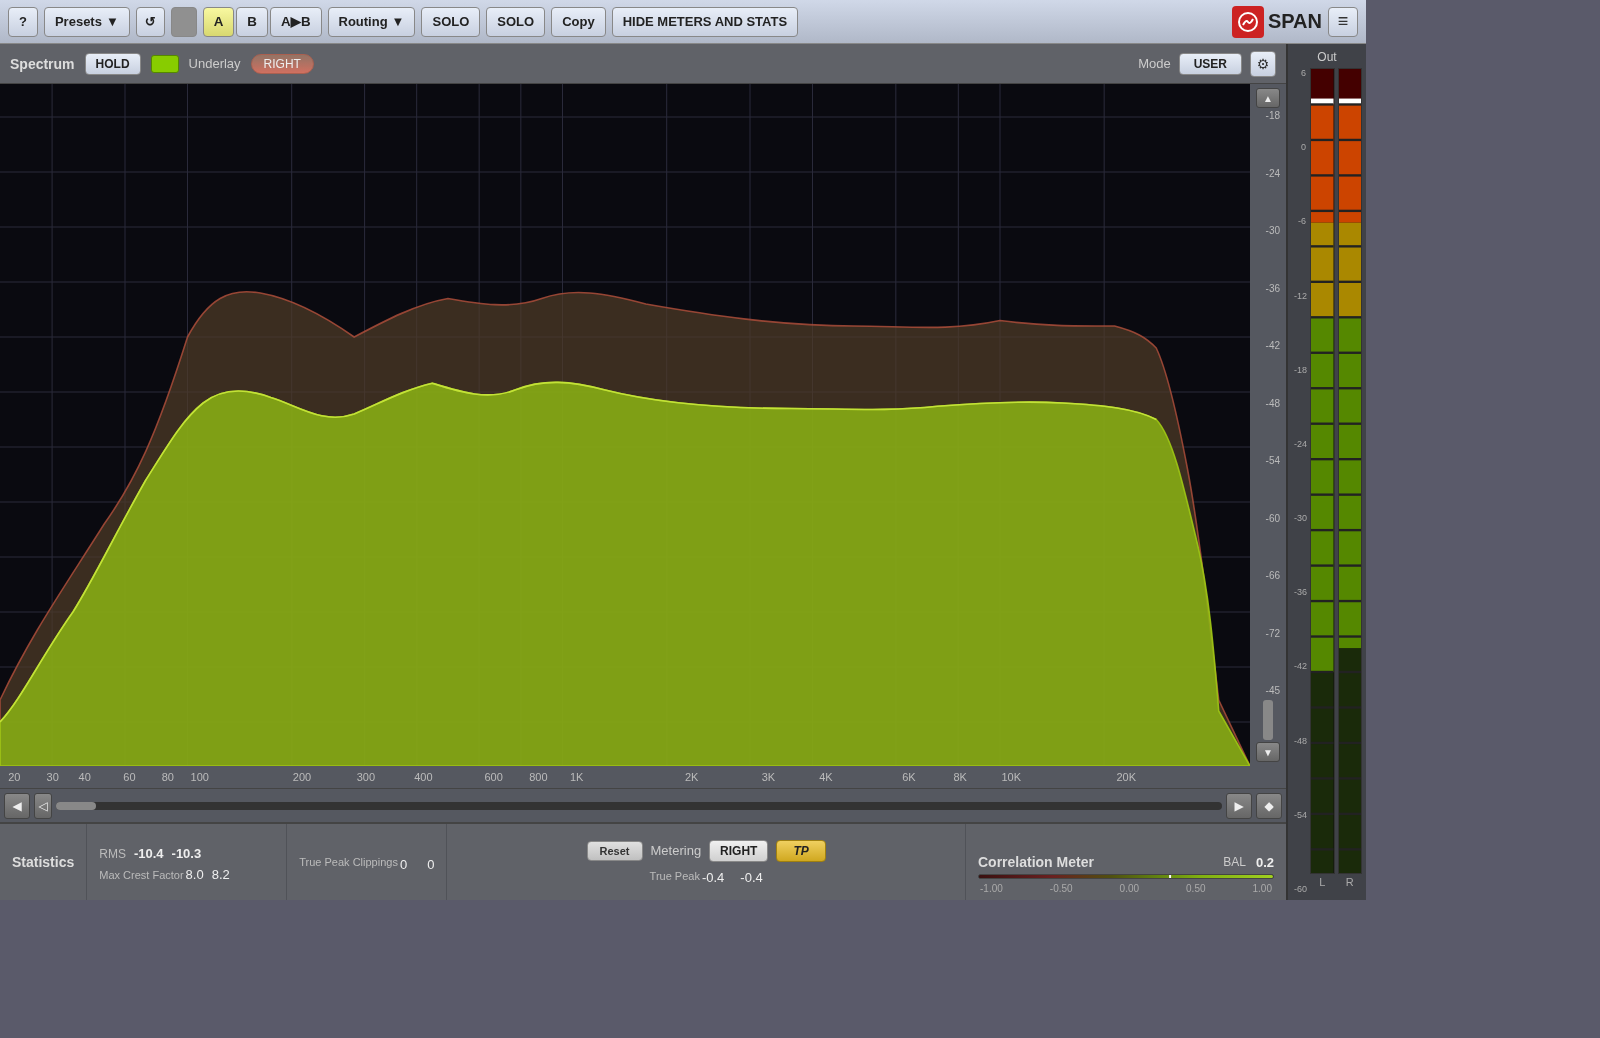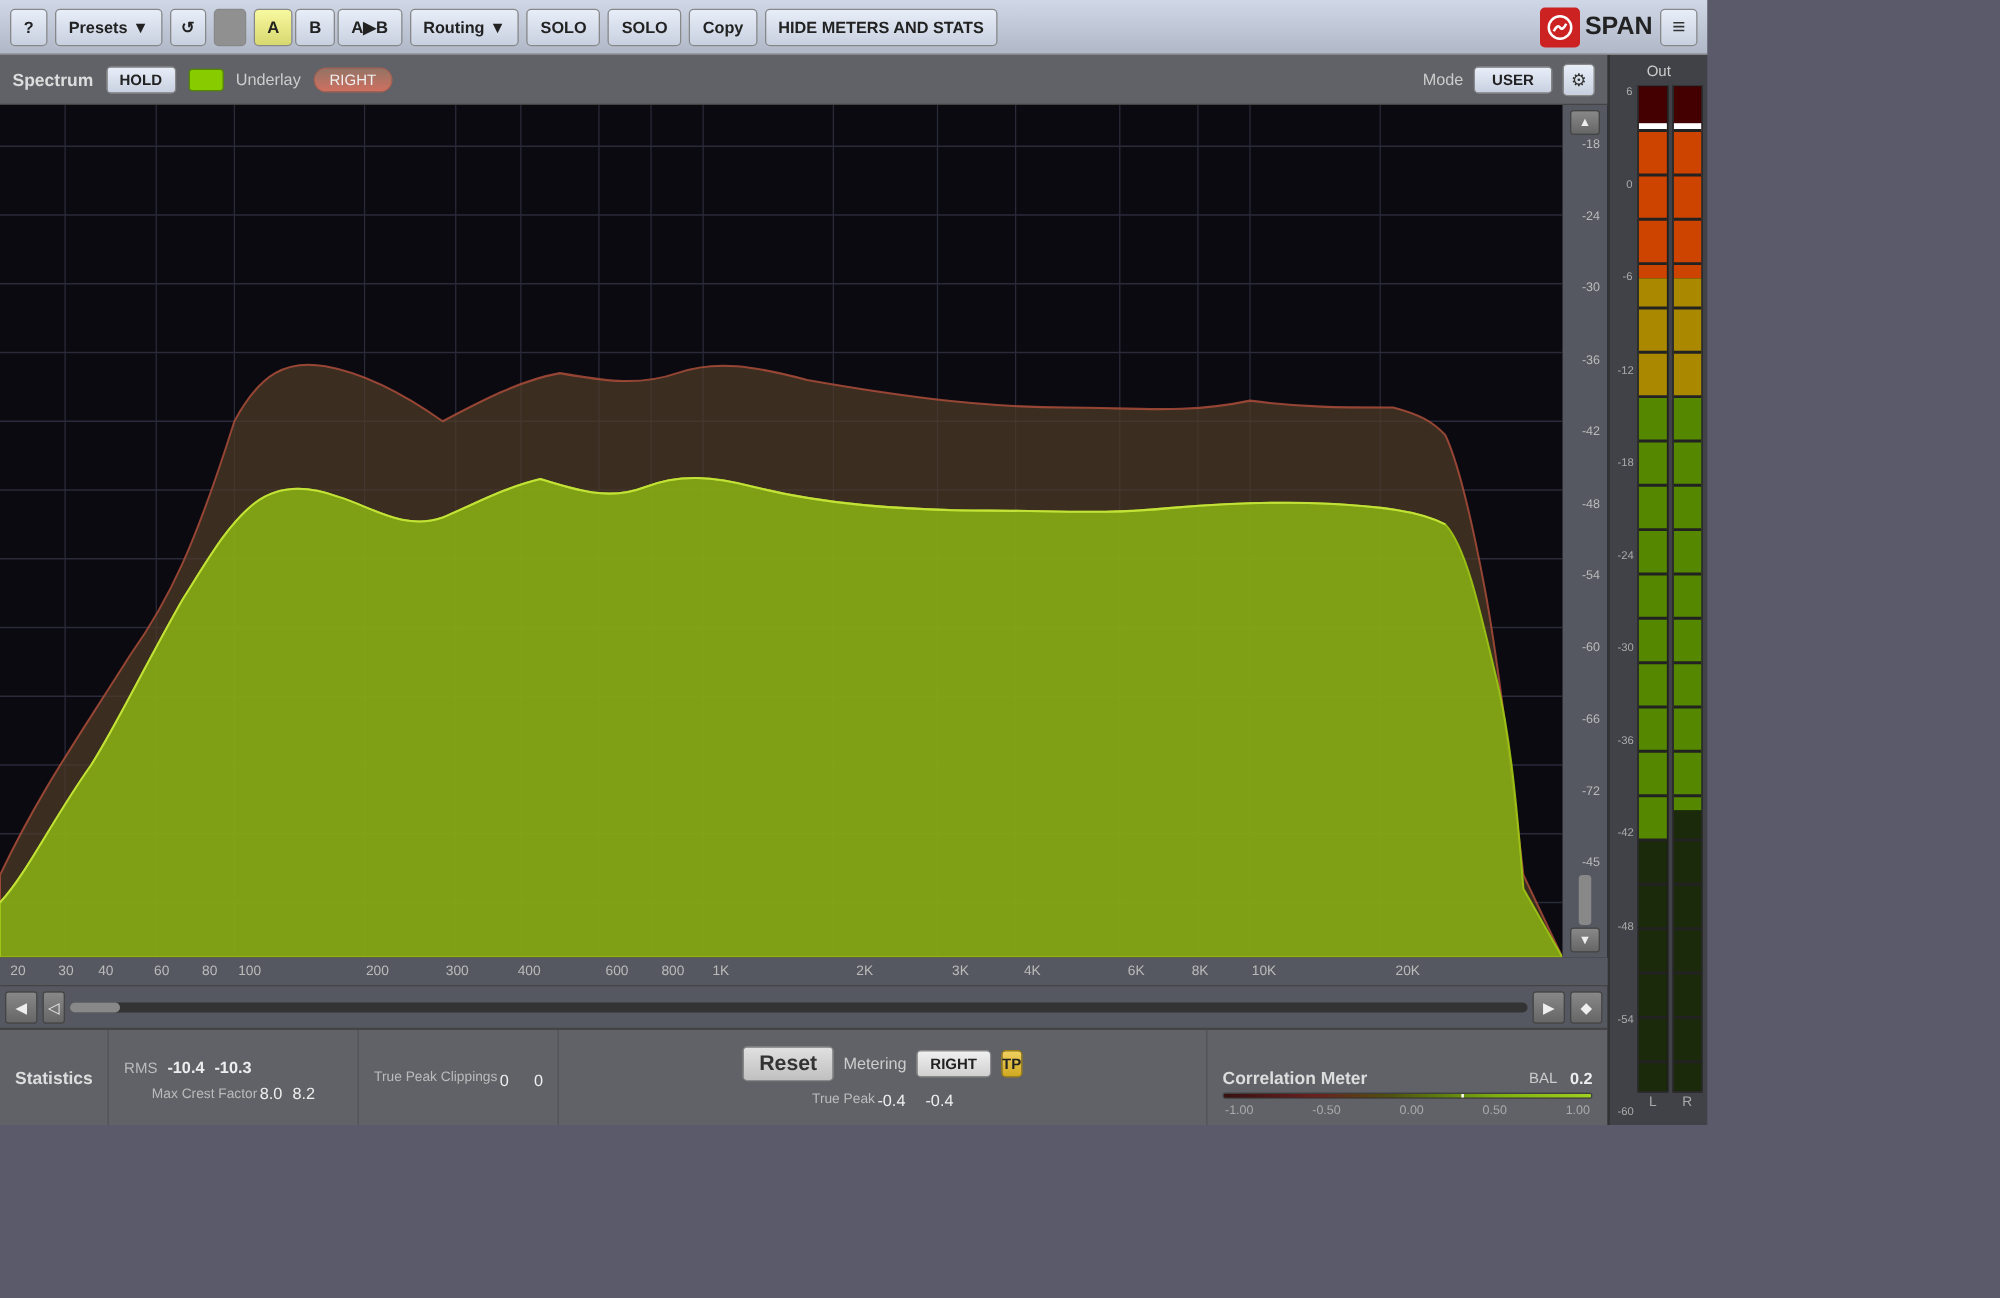--- a/index.html
+++ b/index.html
@@ -304,41 +304,42 @@
       gap: 8px;
     }
     .reset-btn {
       background: linear-gradient(to bottom, #e0e0e0, #c0c0c0);
       border: 1px solid #888;
       border-radius: 4px;
       padding: 3px 12px;
       font-weight: bold;
       color: #333;
       cursor: pointer;
-      font-size: 17px;
+      font-size: 11px;
     }
     .dbfs-btn {
       background: linear-gradient(to bottom, #f0f0f0, #d0d0d0);
       border: 1px solid #888;
       border-radius: 4px;
       padding: 3px 10px;
       font-weight: bold;
       color: #222;
       cursor: pointer;
       font-size: 12px;
     }
     .tp-btn {
       background: linear-gradient(to bottom, #f0d060, #d0a820);
       border: 1px solid #a08010;
       border-radius: 4px;
-      padding: 3px 0;
+      padding: 3px 16px;
       font-weight: bold;
       color: #222;
       cursor: pointer;
       font-size: 12px;
+      font-style: italic;
     }
     .metering-label { color: #ccc; font-size: 13px; }
 
     .corr-section {
       padding: 6px 12px;
       display: flex;
       flex-direction: column;
       justify-content: center;
       gap: 4px;
       width: 320px;
@@ -589,21 +590,21 @@
       <div class="stats-section">
         <span class="stats-title">Statistics</span>
       </div>
 
       <div class="stats-section" style="flex-direction:column; min-width:200px;">
         <div class="stats-row">
           <span class="stats-label">RMS</span>
           <span class="stats-value">-10.4</span>
           <span class="stats-value">-10.3</span>
         </div>
-        <div style="display:flex; gap:30px; margin-top:6px;justify-content:center;">
+        <div style="display:flex; gap:30px; margin-top:6px;">
           <div class="stats-sub">
             <span style="font-size:11px;color:#bbb;">Max Crest Factor</span>
             <div style="display:flex; gap:8px;">
               <span class="stats-sub-val">8.0</span>
               <span class="stats-sub-val">8.2</span>
             </div>
           </div>
         </div>
       </div>
 

